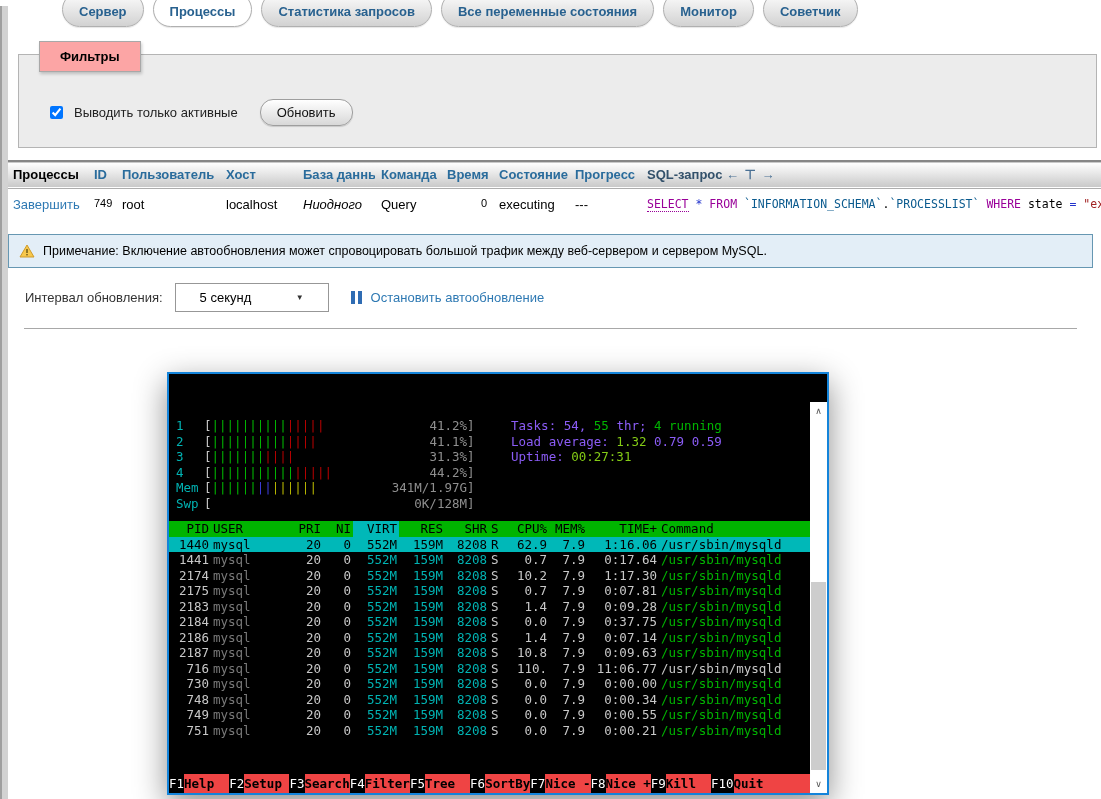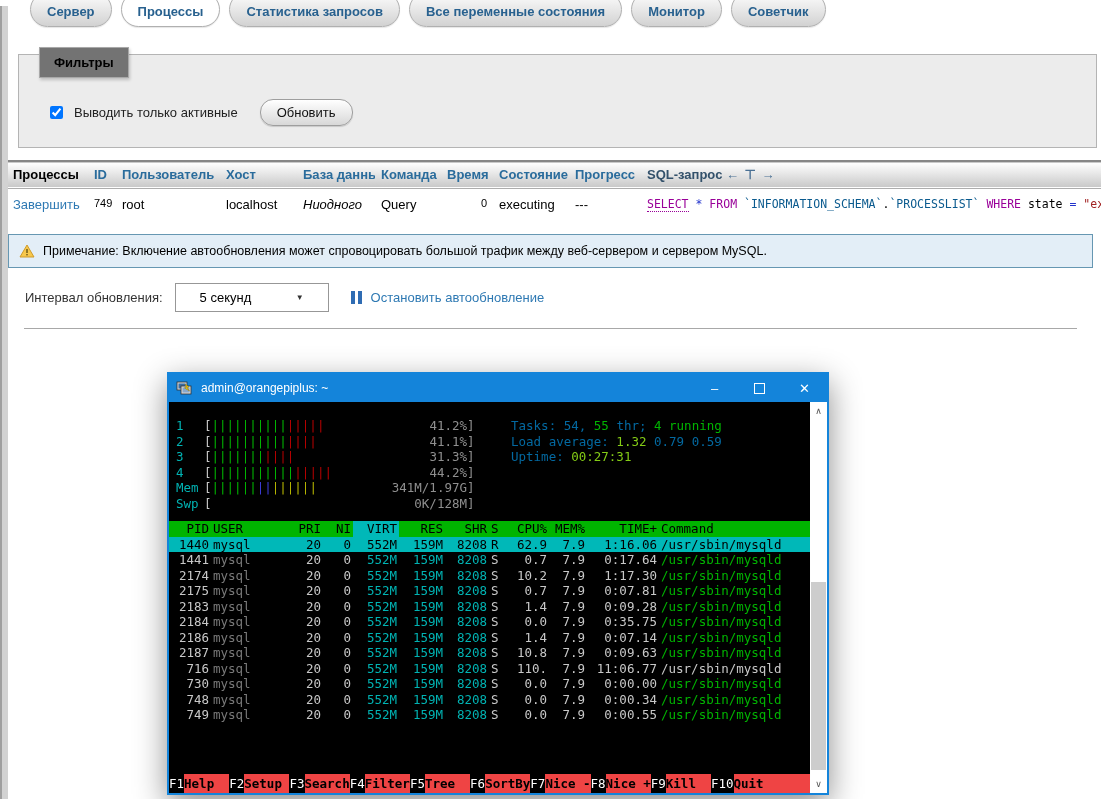--- a/index.html
+++ b/index.html
@@ -4,34 +4,34 @@
 <style>
   html,body{margin:0;padding:0;}
   body{
     width:1101px;height:799px;position:relative;overflow:hidden;
     background:#fff;font-family:"Liberation Sans",sans-serif;color:#444;
   }
   
   .left-strip{position:absolute;left:0;top:6px;bottom:0;width:8px;
     background:linear-gradient(to right,#9f9f9f 0 2px,#d2d2d2 2px);}
   
-  .tabbar{padding:0;}
+  .tabbar{padding:0;margin-left:32px;}
   .tabbar ul{margin:0;padding:0 0 0 30px;list-style:none;display:flex;gap:9px;}
   .tabbar li{margin-top:-8px;}
   .tab{display:block;padding:11px 16px 7px;border-radius:18px;
     background:linear-gradient(#fdfdfd,#d2d2d2);border:1px solid #b0b0b0;
     color:#28618f;font-size:13px;font-weight:bold;white-space:nowrap;cursor:pointer;
     box-shadow:0 1px 1px rgba(0,0,0,.1);}
   .tab.active{background:#fff;}
   
   .filters{margin:27px 4px 0 18px;height:92px;background:#ececec;
     border:1px solid #b4b4b4;position:relative;}
-  .filters .legend{position:absolute;top:-14px;left:20px;background:#737373;
-    border:1px solid #a8a8a8;padding:7px 14px;font-size:13px;font-weight:bold;color:#000;
-    box-shadow:1px 2px 3px rgba(0,0,0,.2);margin-top:6px;}
+  .filters .legend{position:absolute;top:-14px;left:20px;background:#fca5a5;
+    border:1px solid #a8a8a8;padding:7px 20px;font-size:13px;font-weight:bold;color:#000;
+    box-shadow:1px 2px 3px rgba(0,0,0,.2);}
   .filters .frow{position:absolute;left:27px;top:44px;display:flex;align-items:center;}
   .filters label{font-size:13px;color:#222;margin-left:8px;}
   .btn{margin-left:22px;padding:5px 16px;border-radius:13px;font-size:13px;color:#111;
     background:linear-gradient(#ffffff,#d8d8d8);border:1px solid #9e9e9e;cursor:pointer;
     box-shadow:0 1px 1px rgba(0,0,0,.15);}
   
   .pma-table{margin-top:12px;width:100%;border-collapse:collapse;font-size:13px;table-layout:fixed;}
   .pma-table thead tr{background:linear-gradient(#ffffff,#c9c9c9);height:27px;
     border-top:2px solid #878787;border-bottom:1px solid #adadad;}
   .pma-table th{text-align:left;font-weight:bold;padding:3px 6px;white-space:nowrap;overflow:hidden;}
@@ -78,21 +78,21 @@
   .meters{width:306px;flex:0 0 auto;}
   .m-line{display:flex;white-space:pre;}
   .m-lbl{color:#00b3b3;width:28px;flex:0 0 auto;}
   .m-br{color:#c8c8c8;}
   .m-mid{display:inline-flex;width:263px;justify-content:space-between;overflow:hidden;}
   .m-bars{white-space:nowrap;overflow:hidden;}
   .bar-g{color:#00b400;} .bar-r{color:#b40000;} .bar-b{color:#3a3ad6;} .bar-y{color:#b4b400;}
   .m-val{color:#8f8f8f;}
   .htop-summary{margin-left:29px;}
   .t-line{white-space:pre;}
-  .c-cyan{color:#0369a1;} .c-green{color:#00b400;} .c-white{color:#84cc16;}
+  .c-cyan{color:#8b5cf6;} .c-green{color:#00b400;} .c-white{color:#84cc16;}
   .term-spacer{height:10px;}
   table.htop{border-collapse:collapse;width:100%;table-layout:fixed;font-size:12.5px;line-height:15.5px;}
   table.htop th,table.htop td{padding:0 2px;white-space:pre;overflow:hidden;font-weight:normal;}
   table.htop thead tr{background:#00b400;color:#000;}
   table.htop th{text-align:right;}
   table.htop th.al,table.htop td.al{text-align:left;}
   table.htop td{text-align:right;}
   table.htop th.sorted{background:#00b8b8;}
   tr.selected{background:#00b8b8;}
   tr.selected td{color:#000 !important;}
@@ -210,37 +210,20 @@
   <span class="pause-icon">
       <i></i>
       <i></i>
     </span>
   <a class="stop-link">Остановить автообновление</a>
 </div>
 
 <hr class="rule">
 
 <div class="putty">
-  <div class="titlebar">
-    <svg class="putty-icon" viewBox="0 0 17 15">
-      <rect x="1" y="1" width="10" height="8" fill="#d8d8d8" stroke="#333" stroke-width="0.8"></rect>
-      <rect x="2.5" y="2.5" width="7" height="5" fill="#3b6ea5"></rect>
-      <rect x="5" y="5" width="10" height="8" fill="#d8d8d8" stroke="#333" stroke-width="0.8"></rect>
-      <rect x="6.5" y="6.5" width="7" height="5" fill="#88a8cc"></rect>
-      <polygon points="9,3 13,6 11,6.5 13.5,10 8.5,6.8 10.5,6.2" fill="#ffd800" stroke="#8a6d00" stroke-width="0.5"></polygon>
-    </svg>
-    <span class="title-text">admin@orangepiplus: ~</span>
-    <div class="win-controls">
-      <span class="wbtn">–</span>
-      <span class="wbtn">
-          <span class="maxbox"></span>
-        </span>
-      <span class="wbtn">✕</span>
-    </div>
-  </div>
   <div class="term-body">
     <div class="term-text">
       <div class="term-top">
         <div class="meters">
             <div class="m-line"><span class="m-lbl">1</span><span class="m-br">[</span><span class="m-mid"><span class="m-bars"><span class="bar-g">||||||||||</span><span class="bar-r">|||||</span></span><span class="m-val">41.2%]</span></span></div>
             <div class="m-line"><span class="m-lbl">2</span><span class="m-br">[</span><span class="m-mid"><span class="m-bars"><span class="bar-g">||||||||||</span><span class="bar-r">||||</span></span><span class="m-val">41.1%]</span></span></div>
             <div class="m-line"><span class="m-lbl">3</span><span class="m-br">[</span><span class="m-mid"><span class="m-bars"><span class="bar-g">|||||||</span><span class="bar-r">||||</span></span><span class="m-val">31.3%]</span></span></div>
             <div class="m-line"><span class="m-lbl">4</span><span class="m-br">[</span><span class="m-mid"><span class="m-bars"><span class="bar-g">|||||||||||</span><span class="bar-r">|||||</span></span><span class="m-val">44.2%]</span></span></div>
             <div class="m-line"><span class="m-lbl">Mem</span><span class="m-br">[</span><span class="m-mid"><span class="m-bars"><span class="bar-g">||||||</span><span class="bar-b">||</span><span class="bar-y">||||||</span></span><span class="m-val">341M/1.97G]</span></span></div>
             <div class="m-line"><span class="m-lbl">Swp</span><span class="m-br">[</span><span class="m-mid"><span class="m-bars"></span><span class="m-val">0K/128M]</span></span></div>
@@ -358,21 +341,21 @@
               <td class="c-lt">2184</td>
               <td class="c-dim al">mysql</td>
               <td class="c-lt">20</td>
               <td class="c-lt">0</td>
               <td class="c-cyn">552M</td>
               <td class="c-cyn">159M</td>
               <td class="c-cyn">8208</td>
               <td class="c-lt al">S</td>
               <td class="c-lt">0.0</td>
               <td class="c-lt">7.9</td>
-              <td class="c-lt">0:35.75</td>
+              <td class="c-lt">0:37.75</td>
               <td class="c-grn al">/usr/sbin/mysqld</td>
             </tr>
             <tr>
               <td class="c-lt">2186</td>
               <td class="c-dim al">mysql</td>
               <td class="c-lt">20</td>
               <td class="c-lt">0</td>
               <td class="c-cyn">552M</td>
               <td class="c-cyn">159M</td>
               <td class="c-cyn">8208</td>
@@ -443,20 +426,34 @@
               <td class="c-dim al">mysql</td>
               <td class="c-lt">20</td>
               <td class="c-lt">0</td>
               <td class="c-cyn">552M</td>
               <td class="c-cyn">159M</td>
               <td class="c-cyn">8208</td>
               <td class="c-lt al">S</td>
               <td class="c-lt">0.0</td>
               <td class="c-lt">7.9</td>
               <td class="c-lt">0:00.55</td>
+              <td class="c-grn al">/usr/sbin/mysqld</td>
+            </tr>
+            <tr>
+              <td class="c-lt">751</td>
+              <td class="c-dim al">mysql</td>
+              <td class="c-lt">20</td>
+              <td class="c-lt">0</td>
+              <td class="c-cyn">552M</td>
+              <td class="c-cyn">159M</td>
+              <td class="c-cyn">8208</td>
+              <td class="c-lt al">S</td>
+              <td class="c-lt">0.0</td>
+              <td class="c-lt">7.9</td>
+              <td class="c-lt">0:00.21</td>
               <td class="c-grn al">/usr/sbin/mysqld</td>
             </tr>
           </tbody>
       </table>
       <div class="fbar"><span class="fk"><span class="fk-key">F1</span><span class="fk-lbl">Help  </span></span><span class="fk"><span class="fk-key">F2</span><span class="fk-lbl">Setup </span></span><span class="fk"><span class="fk-key">F3</span><span class="fk-lbl">Search</span></span><span class="fk"><span class="fk-key">F4</span><span class="fk-lbl">Filter</span></span><span class="fk"><span class="fk-key">F5</span><span class="fk-lbl">Tree  </span></span><span class="fk"><span class="fk-key">F6</span><span class="fk-lbl">SortBy</span></span><span class="fk"><span class="fk-key">F7</span><span class="fk-lbl">Nice -</span></span><span class="fk"><span class="fk-key">F8</span><span class="fk-lbl">Nice +</span></span><span class="fk"><span class="fk-key">F9</span><span class="fk-lbl">Kill  </span></span><span class="fk"><span class="fk-key">F10</span><span class="fk-lbl">Quit  </span></span></div>
     </div>
     <div class="term-scroll">
       <span class="sb-btn sb-up">∧</span>
       <span class="sb-thumb"></span>
       <span class="sb-btn sb-down">∨</span>

